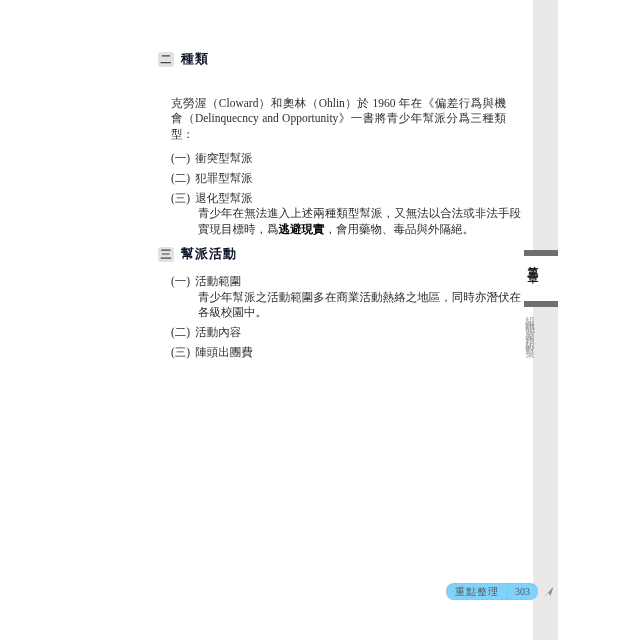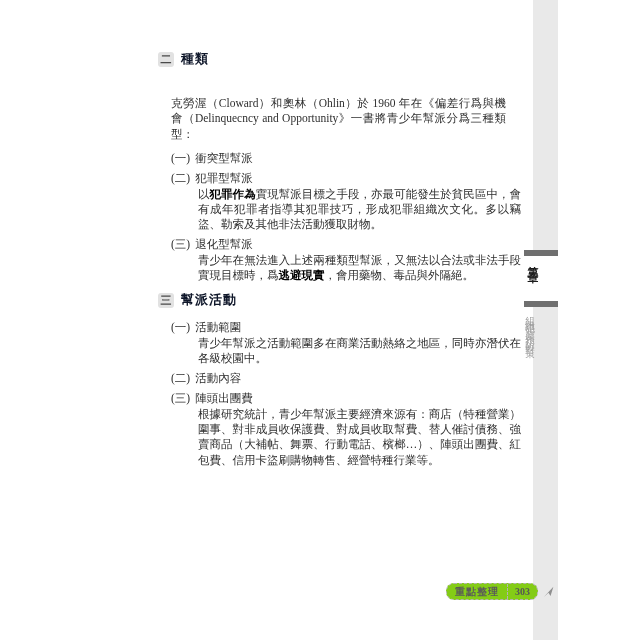--- a/index.html
+++ b/index.html
@@ -78,22 +78,21 @@
 
   
   .footer {
     position:absolute; left:446px; top:583px;
     display:flex; align-items:center;
   }
   .footer-box {
     display:flex; align-items:stretch;
     border:1px dashed #b3b3b3; border-radius:8px;
     height:17px; font-size:10px; color:#5a5a5a;
-    background:#84cc16;
-    font-weight:bold;
+    background:#7dd3fc;
   }
   .footer-label { display:flex; align-items:center; padding:0 8px; letter-spacing:1px; }
   .footer-page {
     display:flex; align-items:center; padding:0 7px;
     border-left:1px dashed #b3b3b3;
     color:#555;
   }
   .footer-arrow { margin-left:4px; width:13px; height:13px; }
 </style>
 </head>
@@ -120,21 +119,20 @@
         <span>(一)</span>
         <span>衝突型幫派</span>
       </div>
     </div>
 
     <div class="item">
       <div class="item-title">
         <span>(二)</span>
         <span>犯罪型幫派</span>
       </div>
-      <div class="item-body"><span>以</span><b>犯罪作為</b><span>實現幫派目標之手段，亦最可能發生於貧民區中，會有成年犯罪者指導其犯罪技巧，形成犯罪組織次文化。多以竊盜、勒索及其他非法活動獲取財物。</span></div>
     </div>
 
     <div class="item">
       <div class="item-title">
         <span>(三)</span>
         <span>退化型幫派</span>
       </div>
       <div class="item-body"><span>青少年在無法進入上述兩種類型幫派，又無法以合法或非法手段實現目標時，爲</span><b>逃避現實</b><span>，會用藥物、毒品與外隔絕。</span></div>
     </div>
   </div>
@@ -158,21 +156,20 @@
         <span>(二)</span>
         <span>活動內容</span>
       </div>
     </div>
 
     <div class="item">
       <div class="item-title">
         <span>(三)</span>
         <span>陣頭出團費</span>
       </div>
-      <div class="item-body"><span>根據研究統計，青少年幫派主要經濟來源有：商店（特種營業）圍事、對非成員收保護費、對成員收取幫費、替人催討債務、強賣商品（大補帖、舞票、行動電話、檳榔…）、陣頭出團費、紅包費、信用卡盜刷購物轉售、經營特種行業等。</span></div>
     </div>
   </div>
 </div>
 
 <div class="footer">
   <div class="footer-box">
     <span class="footer-label">重點整理</span>
     <span class="footer-page">303</span>
   </div>
   <svg class="footer-arrow" viewBox="0 0 16 16">

